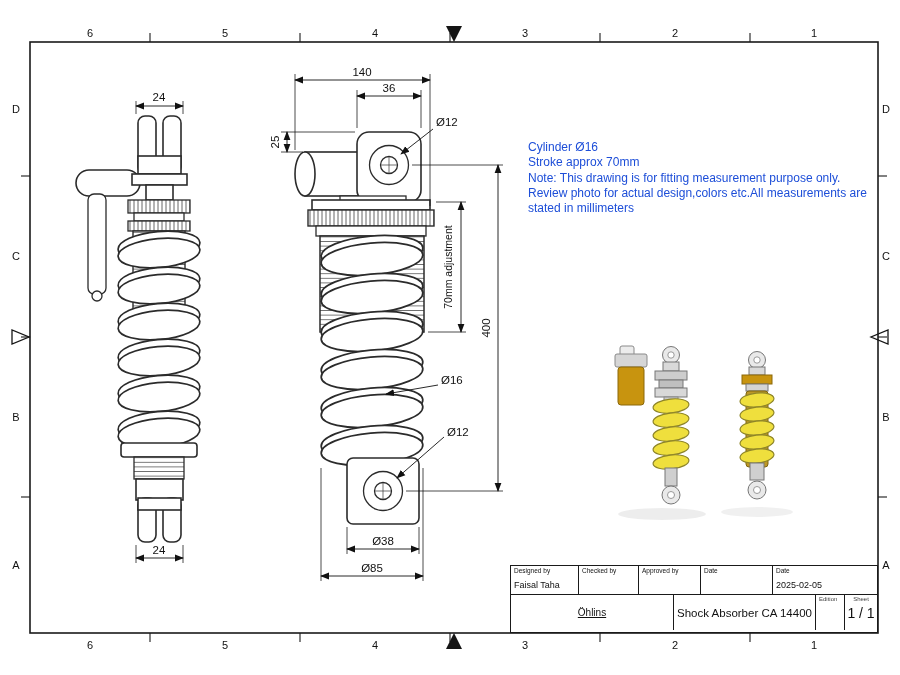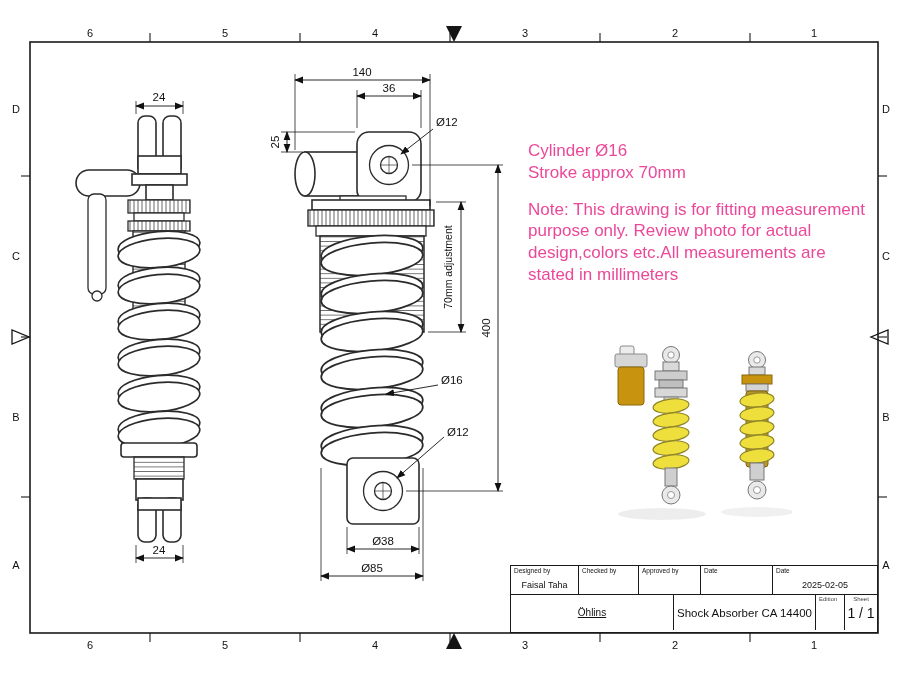--- a/index.html
+++ b/index.html
@@ -11,27 +11,27 @@
   .tick{stroke:#1a1a1a;stroke-width:1.1;}
   .gt{font-size:11px;fill:#111;text-anchor:middle;}
   .ol{fill:#fff;stroke:#2b2b2b;stroke-width:1.6;}
   .ol2{fill:#fff;stroke:#2b2b2b;stroke-width:1.3;}
   .coil{fill:#fff;stroke:#2b2b2b;stroke-width:1.7;}
   .cl{stroke:#333;stroke-width:0.7;}
   .dim{stroke:#111;stroke-width:0.9;fill:none;}
   .ext{stroke:#111;stroke-width:0.75;}
   .dtext{font-size:11.5px;fill:#111;}
   .dtext2{font-size:10.5px;fill:#111;}
-  .notes{position:absolute;left:528px;top:140px;width:348px;font-size:17px;line-height:1.28;color:#ec4899;}
-  .note-line2{margin-bottom:15px;}
+  .notes{position:absolute;left:528px;top:140px;width:348px;font-size:12px;line-height:1.28;color:#1d4ed8;}
+  .note-line2{}
   .tb{position:absolute;left:510px;top:565px;width:368px;height:68px;border:1.4px solid #1a1a1a;
       box-sizing:border-box;background:#fff;color:#111;}
   .tbrow{display:grid;}
   .tbrow1{grid-template-columns:68px 60px 62px 72px 1fr;height:13px;}
-  .tbrow2{grid-template-columns:68px 60px 62px 72px 1fr;height:16px;text-align:center;}
+  .tbrow2{grid-template-columns:68px 60px 62px 72px 1fr;height:16px;}
   .tbrow3{grid-template-columns:163px 142px 29px 1fr;height:35px;}
   .c{border-right:1px solid #1a1a1a;padding:1px 3px;box-sizing:border-box;overflow:hidden;white-space:nowrap;}
   .c.last{border-right:none;}
   .lab{font-size:6.5px;}
   .val{font-size:9px;}
   .bb{border-bottom:1px solid #1a1a1a;}
   .company{font-size:10px;display:flex;align-items:center;justify-content:center;text-decoration:underline;}
   .doctitle{font-size:11.5px;display:flex;align-items:center;justify-content:center;text-align:center;}
   .tiny{font-size:6px;color:#444;display:block;line-height:1.1;}
   .sheetcell{display:flex;flex-direction:column;align-items:center;}

